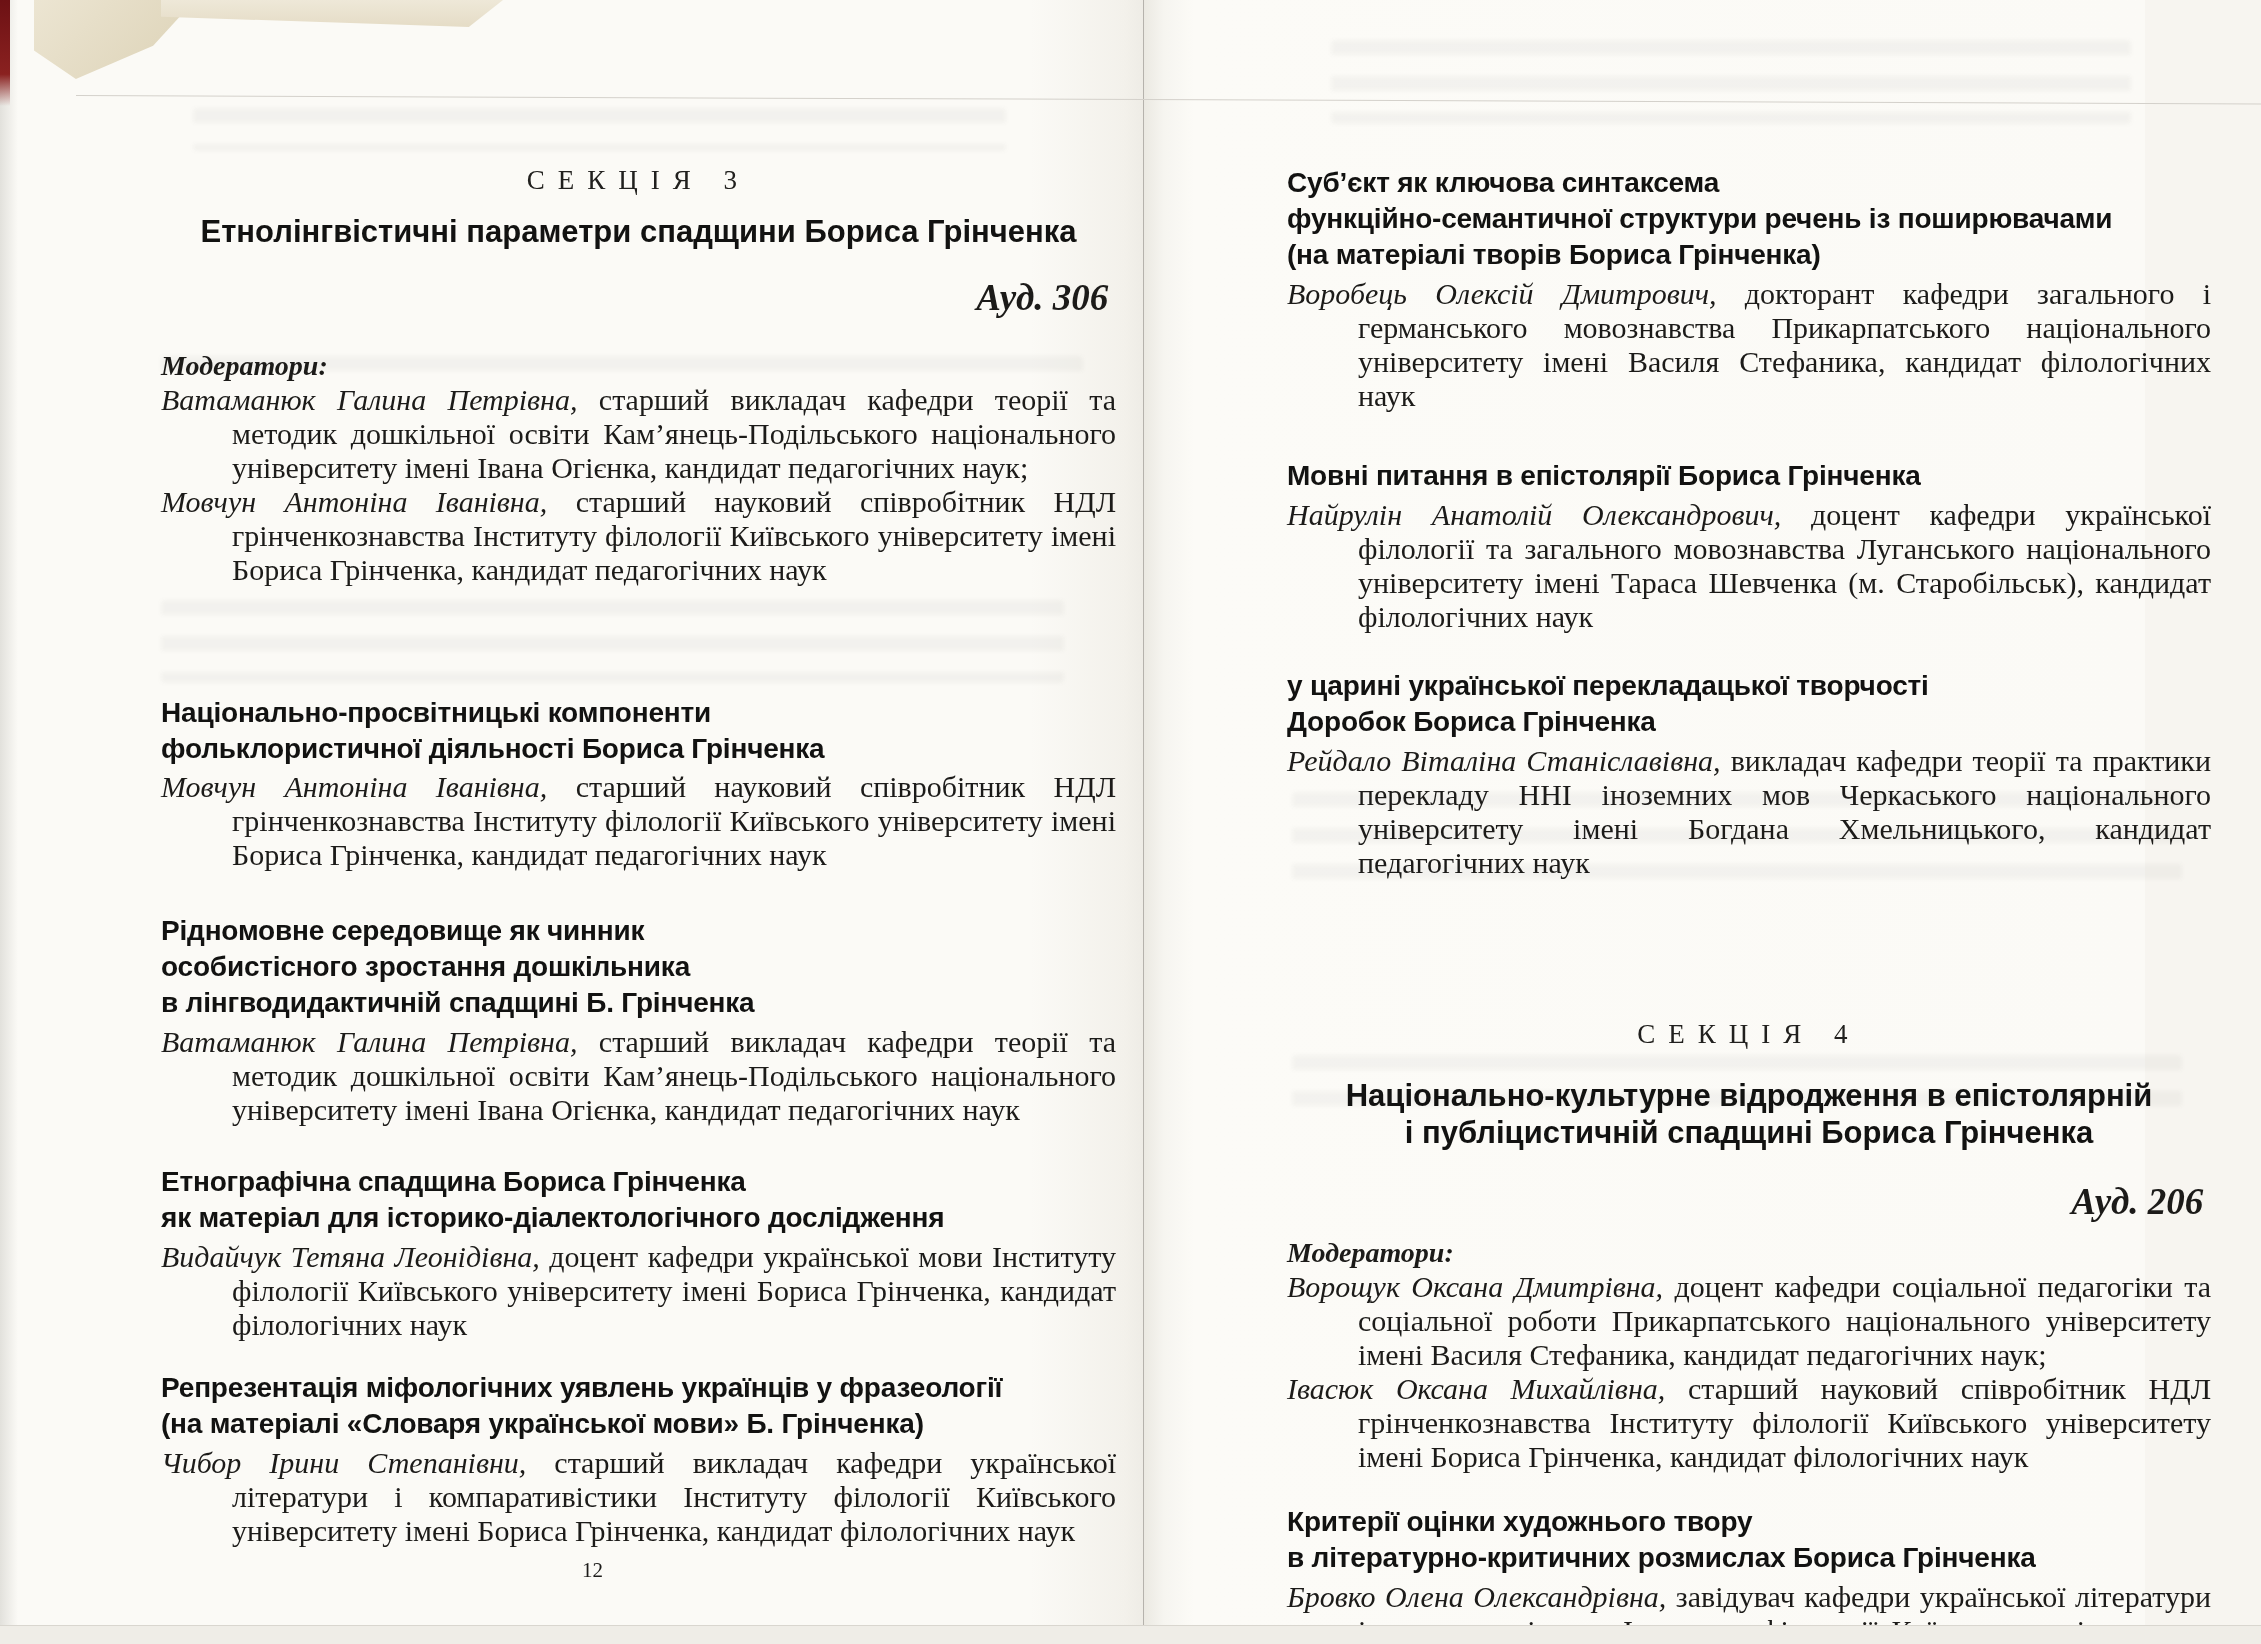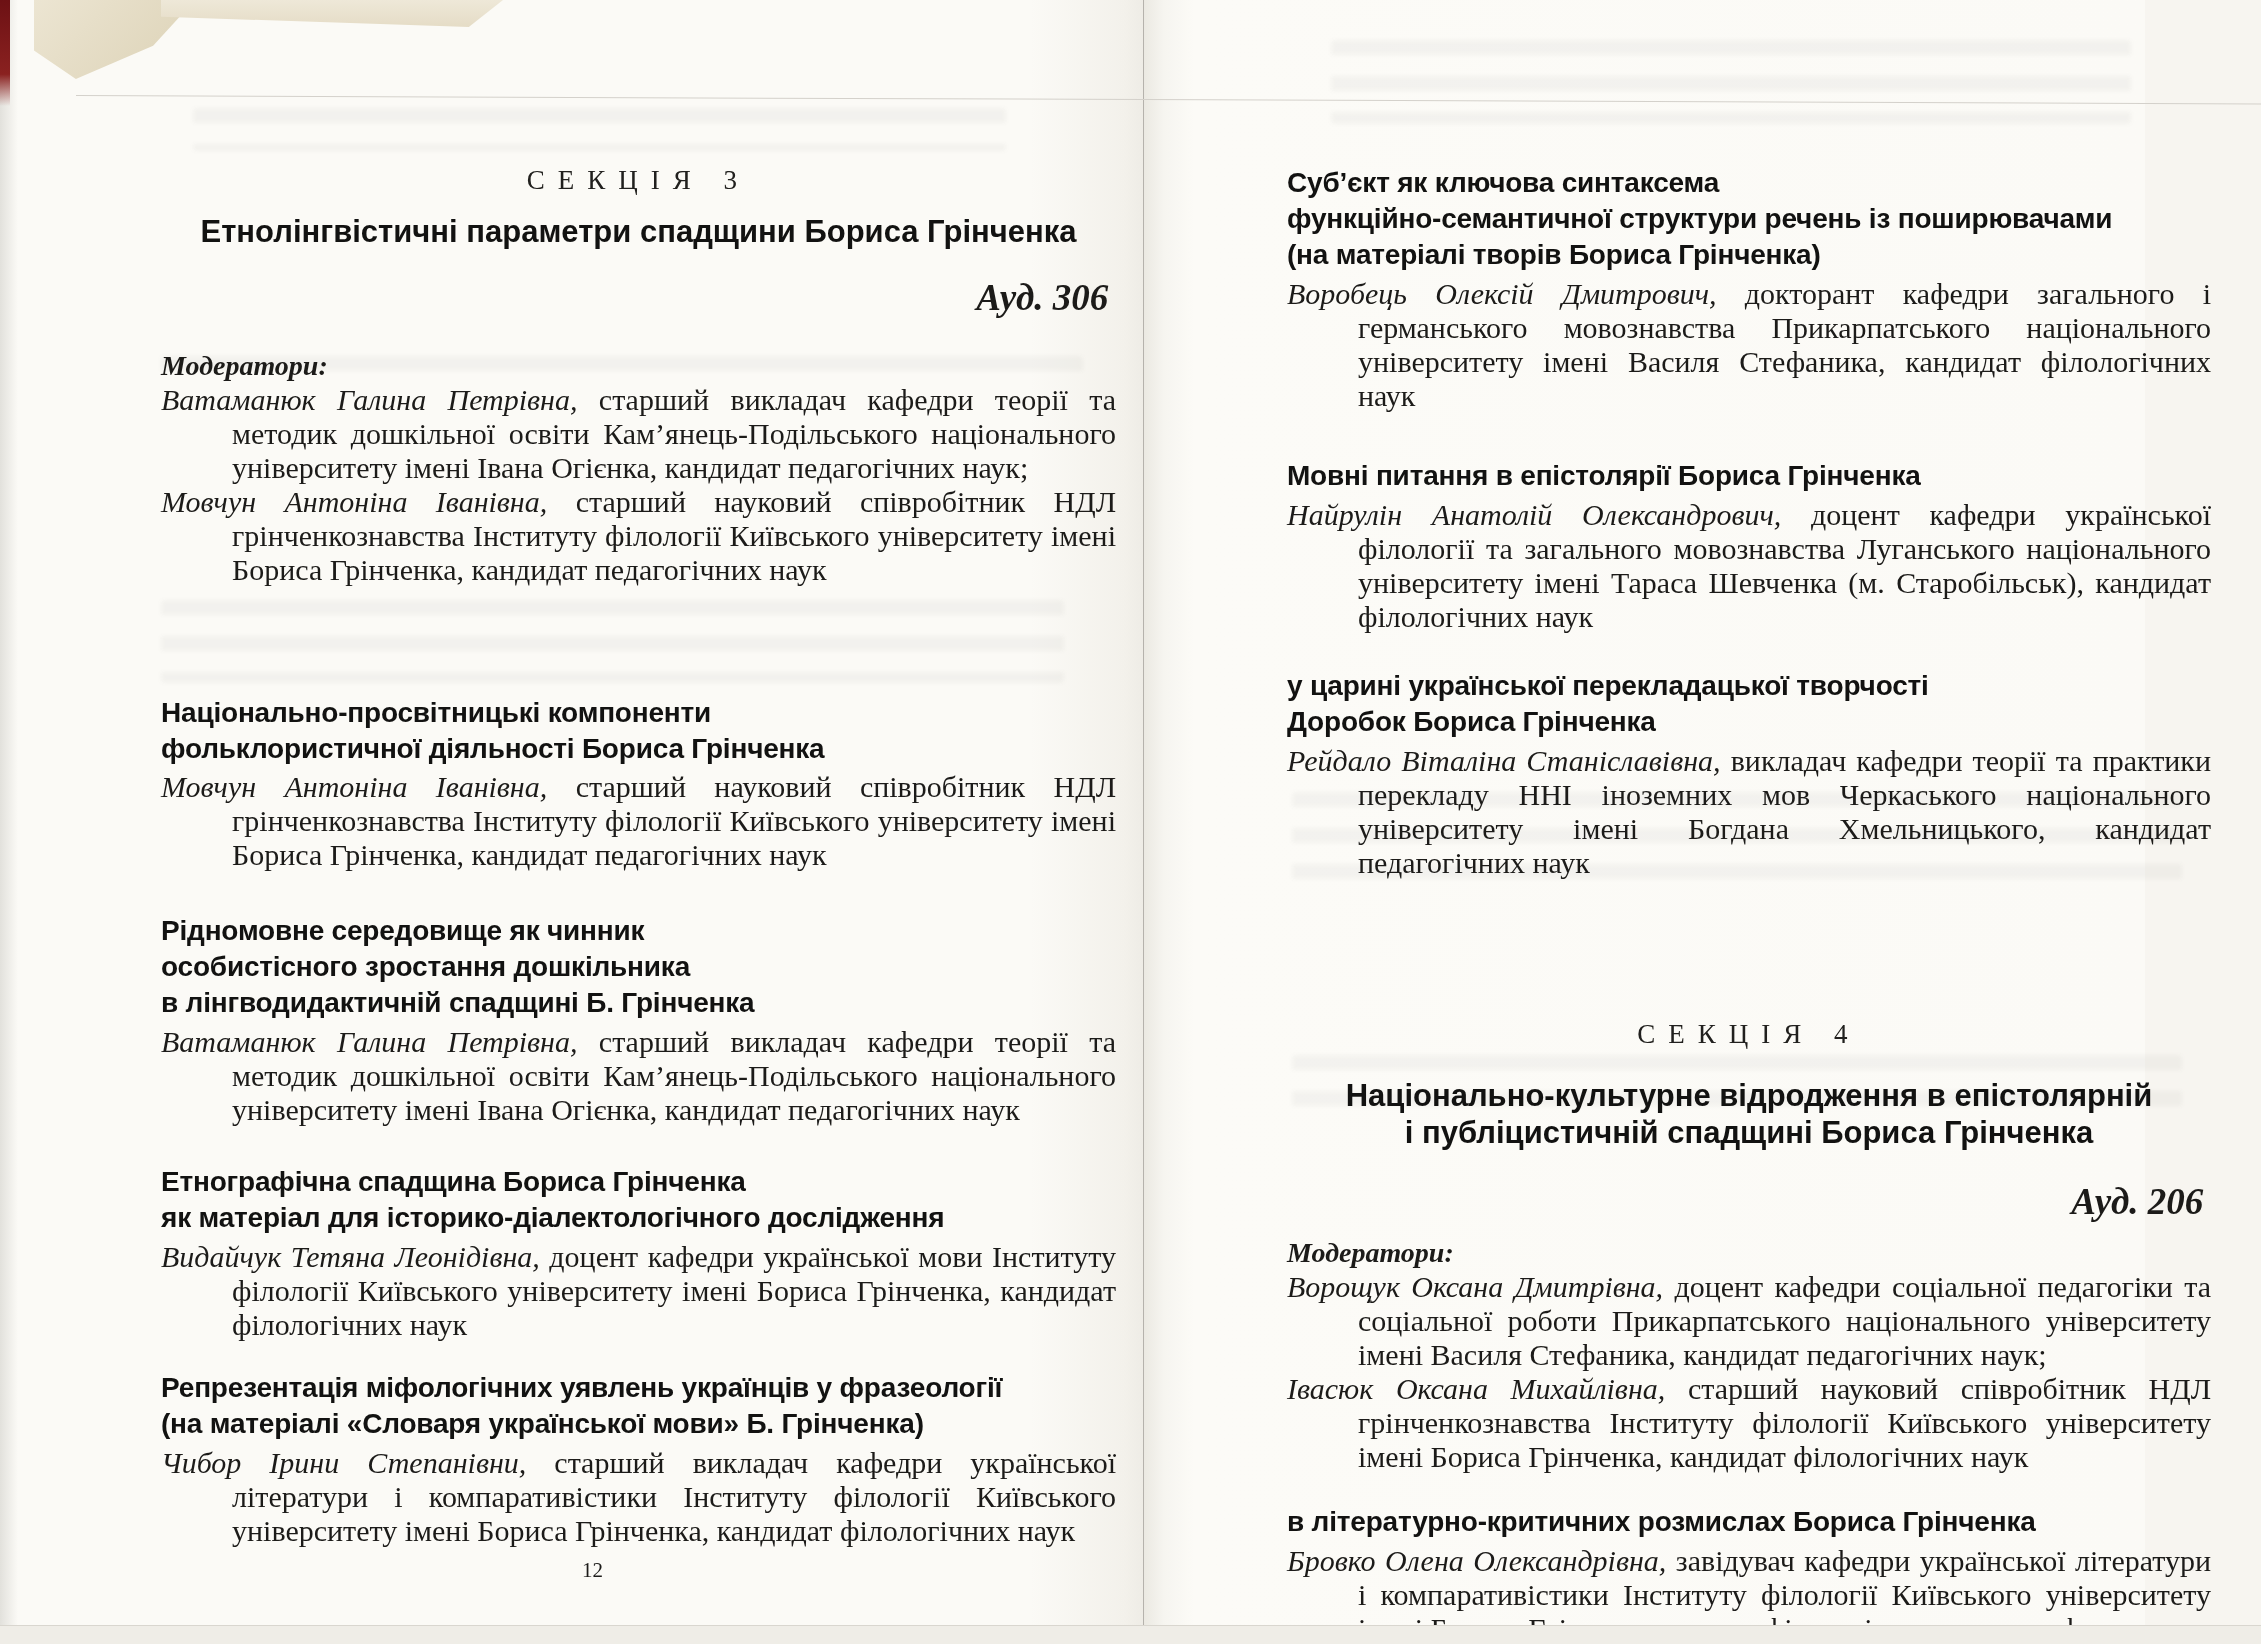--- a/index.html
+++ b/index.html
@@ -168,20 +168,21 @@
       <div>і публіцистичній спадщині Бориса Грінченка</div>
     </h1>
     <div class="room" style="margin-top:34px;">Ауд. 206</div>
 
     <div class="mod-label" style="margin-top:17px;">Модератори:</div>
     <p class="entry"><span class="name">Ворощук Оксана Дмитрівна,</span> <span>доцент кафедри соціальної педагогіки та соціальної роботи Прикарпатського національного університету імені Василя Стефаника, кандидат педагогічних наук;</span></p>
     <p class="entry"><span class="name">Івасюк Оксана Михайлівна,</span> <span>старший науковий співробітник НДЛ грінченкознавства Інституту філології Київського університету імені Бориса Грінченка, кандидат філологічних наук</span></p>
 
     <div class="talk" style="margin-top:30px;">
       <div class="talk-title">
+        <div>Критерії оцінки художнього твору</div>
         <div>в літературно-критичних розмислах Бориса Грінченка</div>
       </div>
       <p class="entry talk-body"><span class="name">Бровко Олена Олександрівна,</span> <span>завідувач кафедри української літератури і компаративістики Інституту філології Київського університету імені Бориса Грінченка, доктор філологічних наук, професор</span></p>
     </div>
 
   </div>
 </div>
 
 <div class="scan-left-shade"></div>
 <div class="scan-cream-a"></div>

